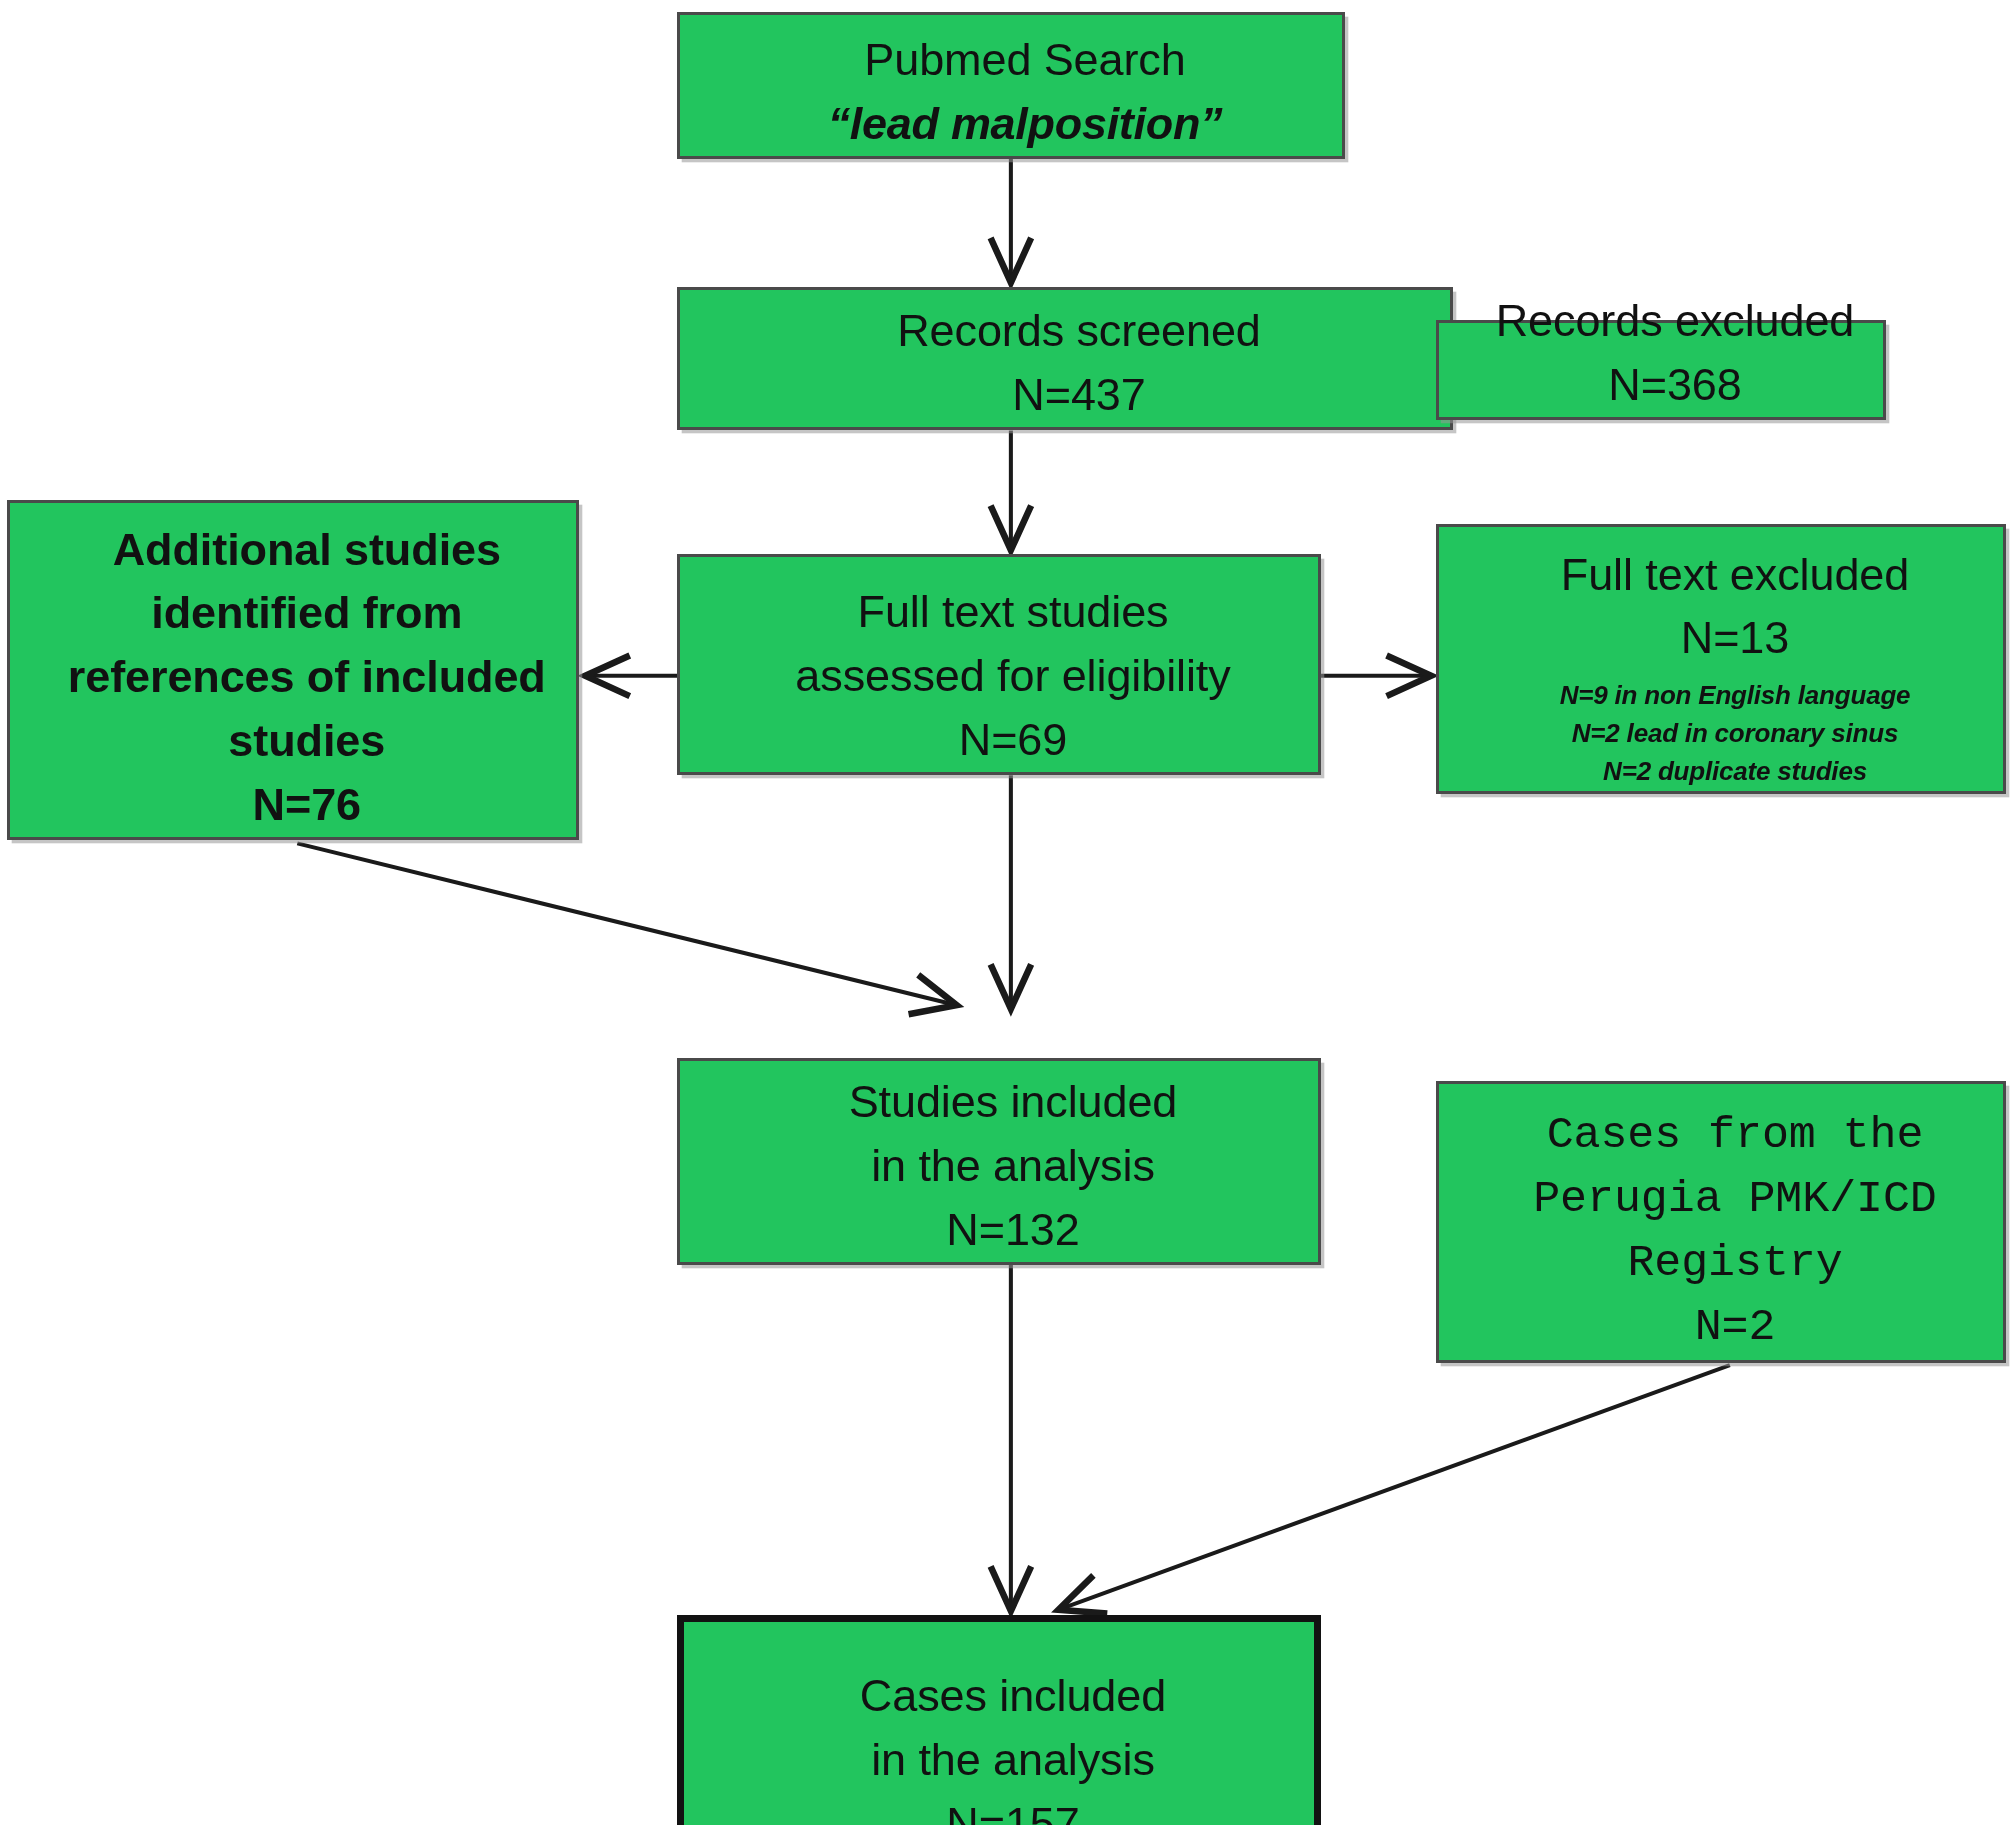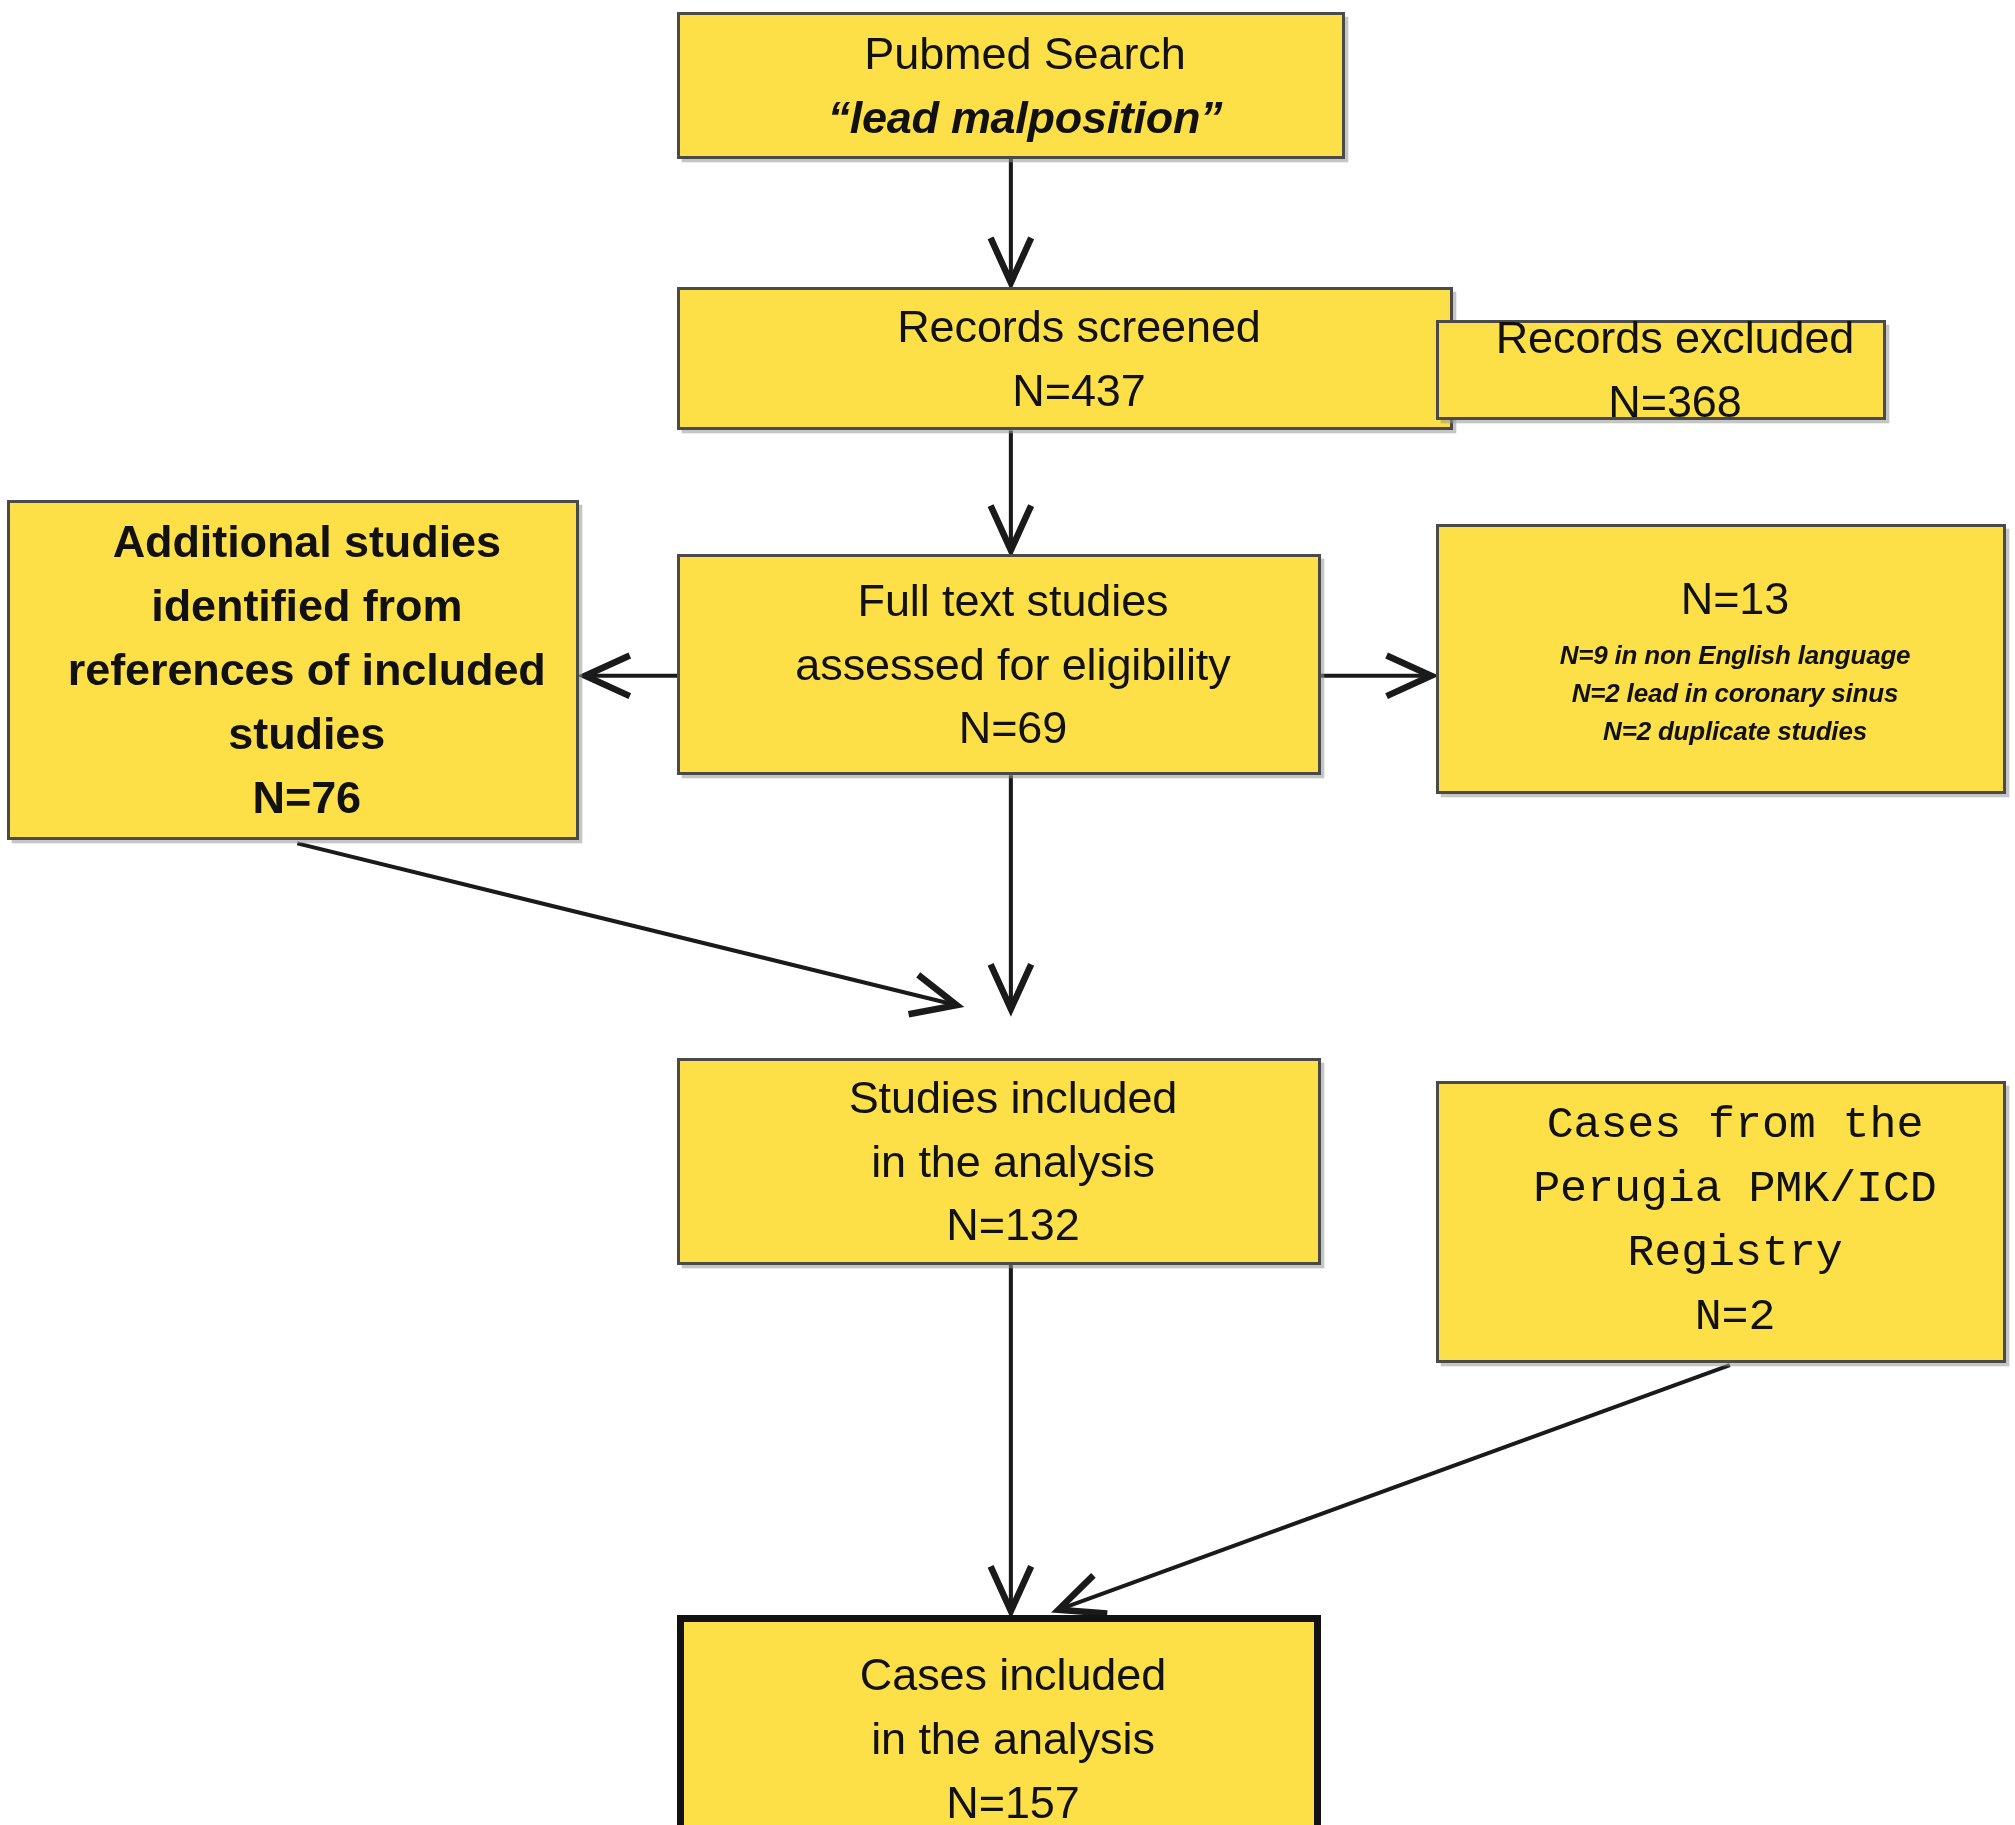--- a/index.html
+++ b/index.html
@@ -19,27 +19,27 @@
     position: absolute;
     left: 0;
     top: 0;
     width: 2015px;
     height: 1826px;
     pointer-events: none;
   }
   .node {
     position: absolute;
     box-sizing: border-box;
-    background: #fde047;
+    background: #22c55e;
     border: 3.4px solid #4a4a4a;
     box-shadow: 4px 4px 0 -0.7px rgba(150,150,150,0.55);
     display: flex;
     flex-direction: column;
     align-items: center;
-    justify-content: center;
+    justify-content: flex-end;
     text-align: center;
     color: #111111;
     z-index: 2;
     padding-left: 28px;
   }
   .node.emphasis {
     border: 7.4px solid #121212;
     box-shadow: none;
   }
   .line {
@@ -149,20 +149,21 @@
     <span class="line">N=76</span>
   </div>
 
   <div class="node" id="node-fulltext">
     <span class="line">Full text studies</span>
     <span class="line">assessed for eligibility</span>
     <span class="line">N=69</span>
   </div>
 
   <div class="node" id="node-fulltext-excl">
+    <span class="line">Full text excluded</span>
     <span class="line">N=13</span>
     <span class="subline sublist">N=9 in non English language</span>
     <span class="subline">N=2 lead in coronary sinus</span>
     <span class="subline">N=2 duplicate studies</span>
   </div>
 
   <div class="node" id="node-studies-incl">
     <span class="line">Studies included</span>
     <span class="line">in the analysis</span>
     <span class="line">N=132</span>

